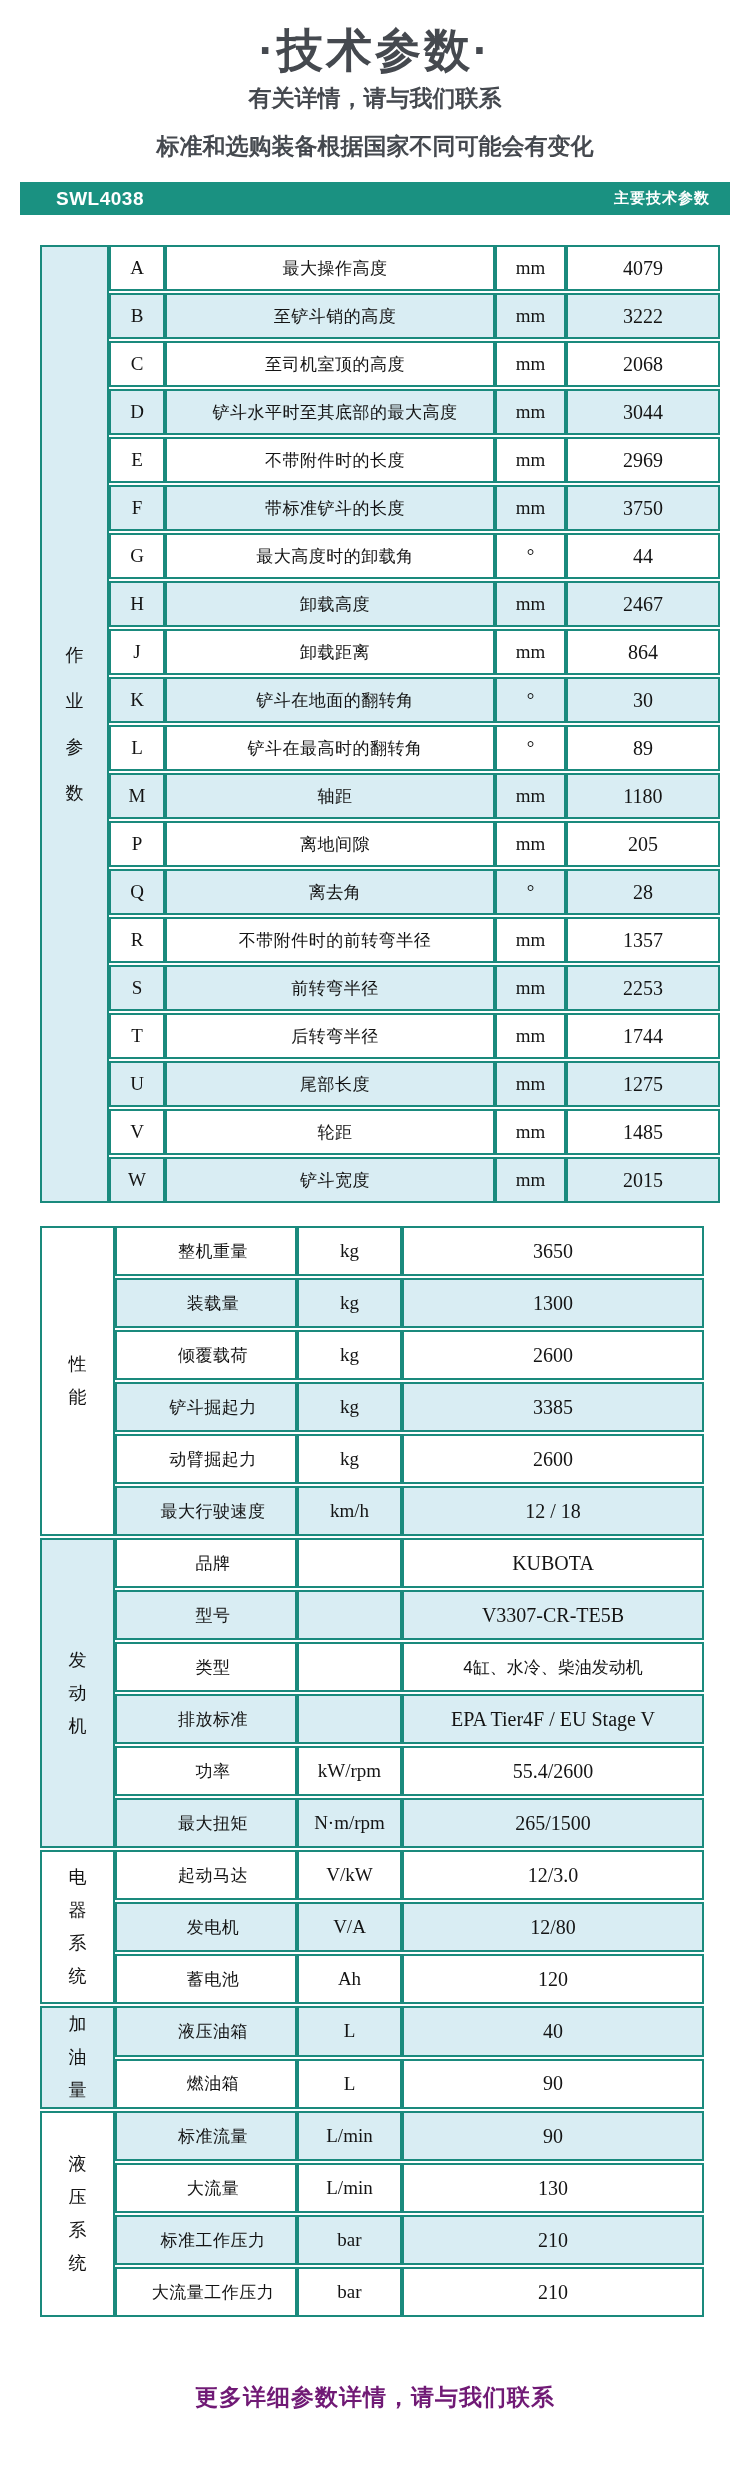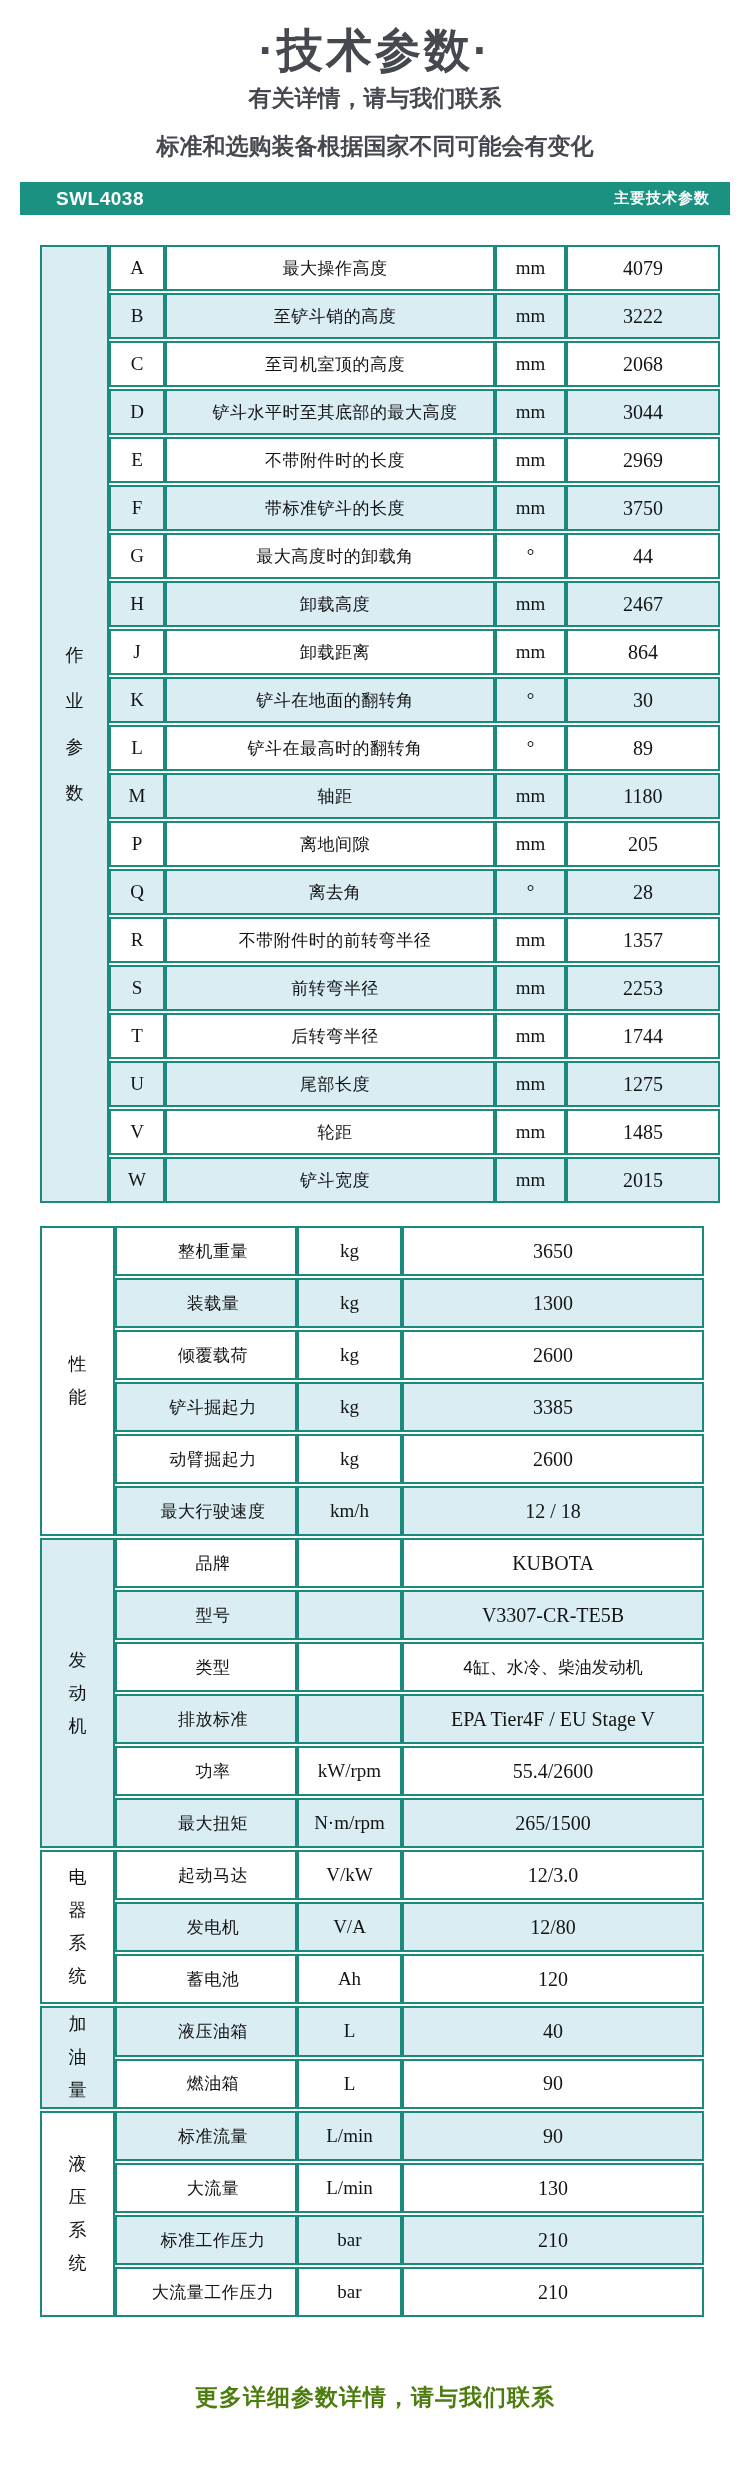--- a/index.html
+++ b/index.html
@@ -41,21 +41,21 @@
   td.unit  { font-family:Liberation Serif, serif; font-size:19px; }
   td.value { font-family:"Liberation Serif", serif; font-size:20px; }
   td.value.cjk { font-family:"Liberation Sans", sans-serif; font-size:17px; }
 
   td.section-cell { font-size:18px; }
   td.section-cell div { line-height:33px; }
   #spec-table td.section-cell div { line-height:46px; }
 
   .footer {
     position:absolute; top:2382px; left:0; width:750px; text-align:center;
-    font-size:23px; font-weight:600; color:#4d7c0f; letter-spacing:1px;
+    font-size:23px; font-weight:600; color:#701a75; letter-spacing:1px;
   }
 </style>
 </head>
 <body>
 
 <div class="header">
   <div class="title">·技术参数·</div>
   <div class="subtitle second">有关详情，请与我们联系</div>
   <div class="subtitle first">标准和选购装备根据国家不同可能会有变化</div>
 </div>

